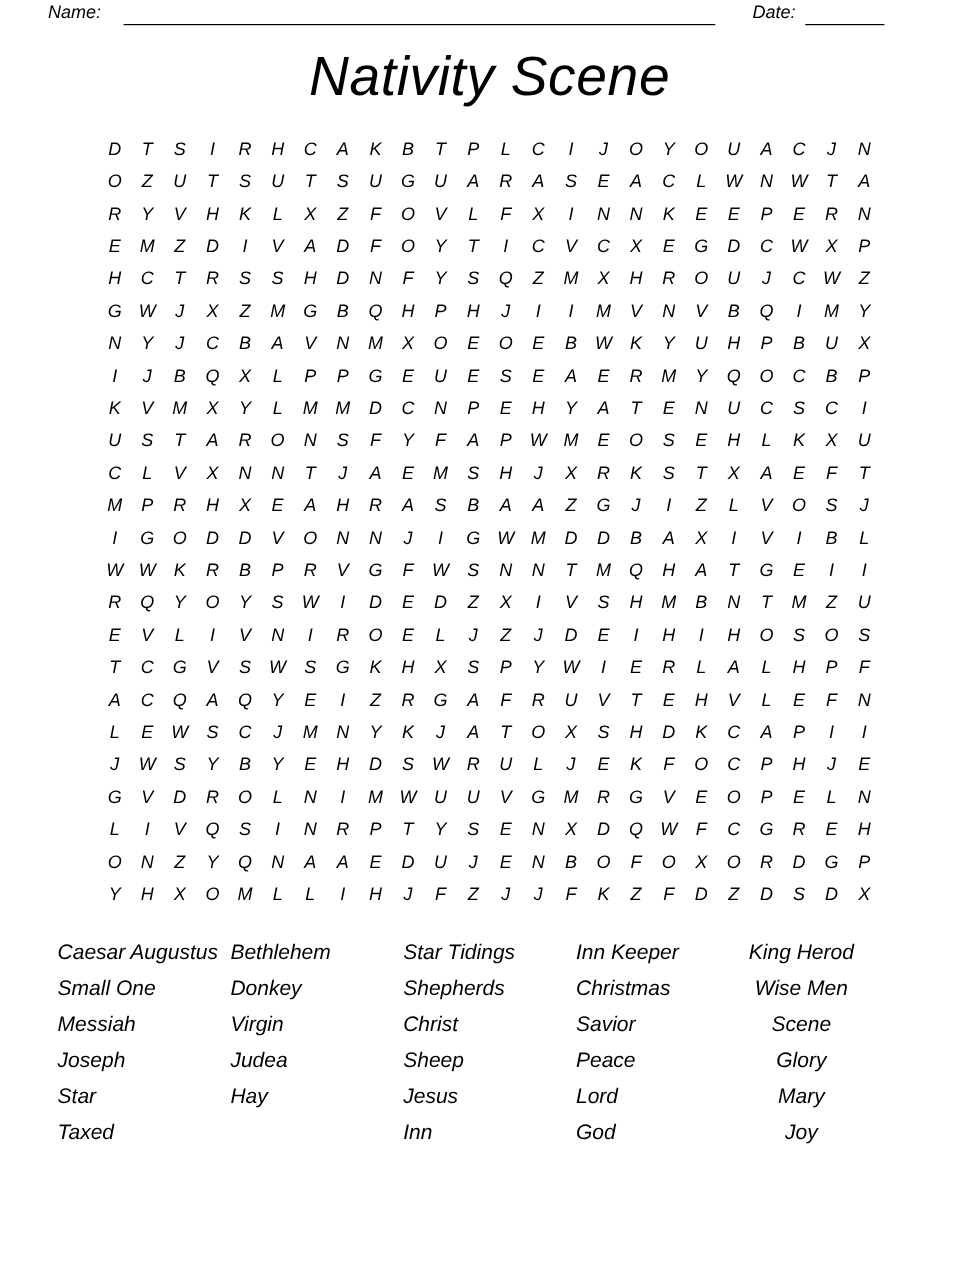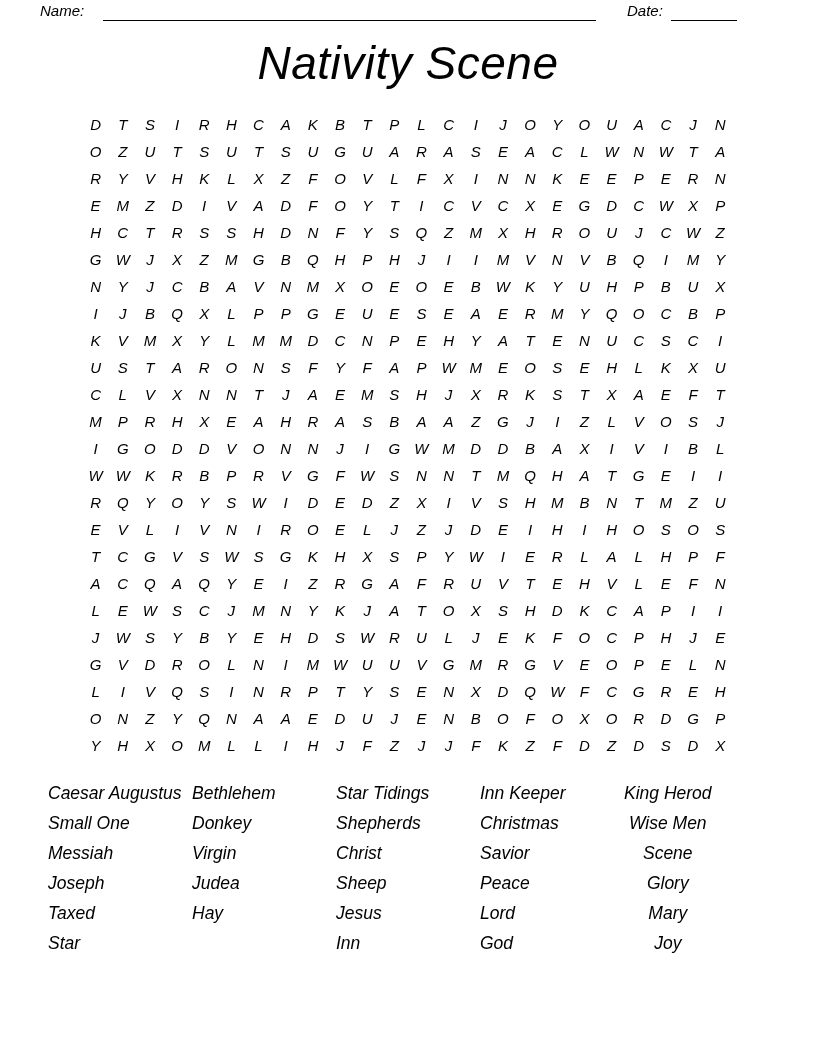--- a/index.html
+++ b/index.html
@@ -698,22 +698,22 @@
       <span class="ws-cell">D</span>
       <span class="ws-cell">X</span>
     </div>
 
   <div class="word-list">
       <div class="word-col">
         <div class="word-item">Caesar Augustus</div>
         <div class="word-item">Small One</div>
         <div class="word-item">Messiah</div>
         <div class="word-item">Joseph</div>
+        <div class="word-item">Star</div>
         <div class="word-item">Taxed</div>
-        <div class="word-item">Star</div>
       </div>
       <div class="word-col">
         <div class="word-item">Bethlehem</div>
         <div class="word-item">Donkey</div>
         <div class="word-item">Virgin</div>
         <div class="word-item">Judea</div>
         <div class="word-item">Hay</div>
       </div>
       <div class="word-col">
         <div class="word-item">Star Tidings</div>

